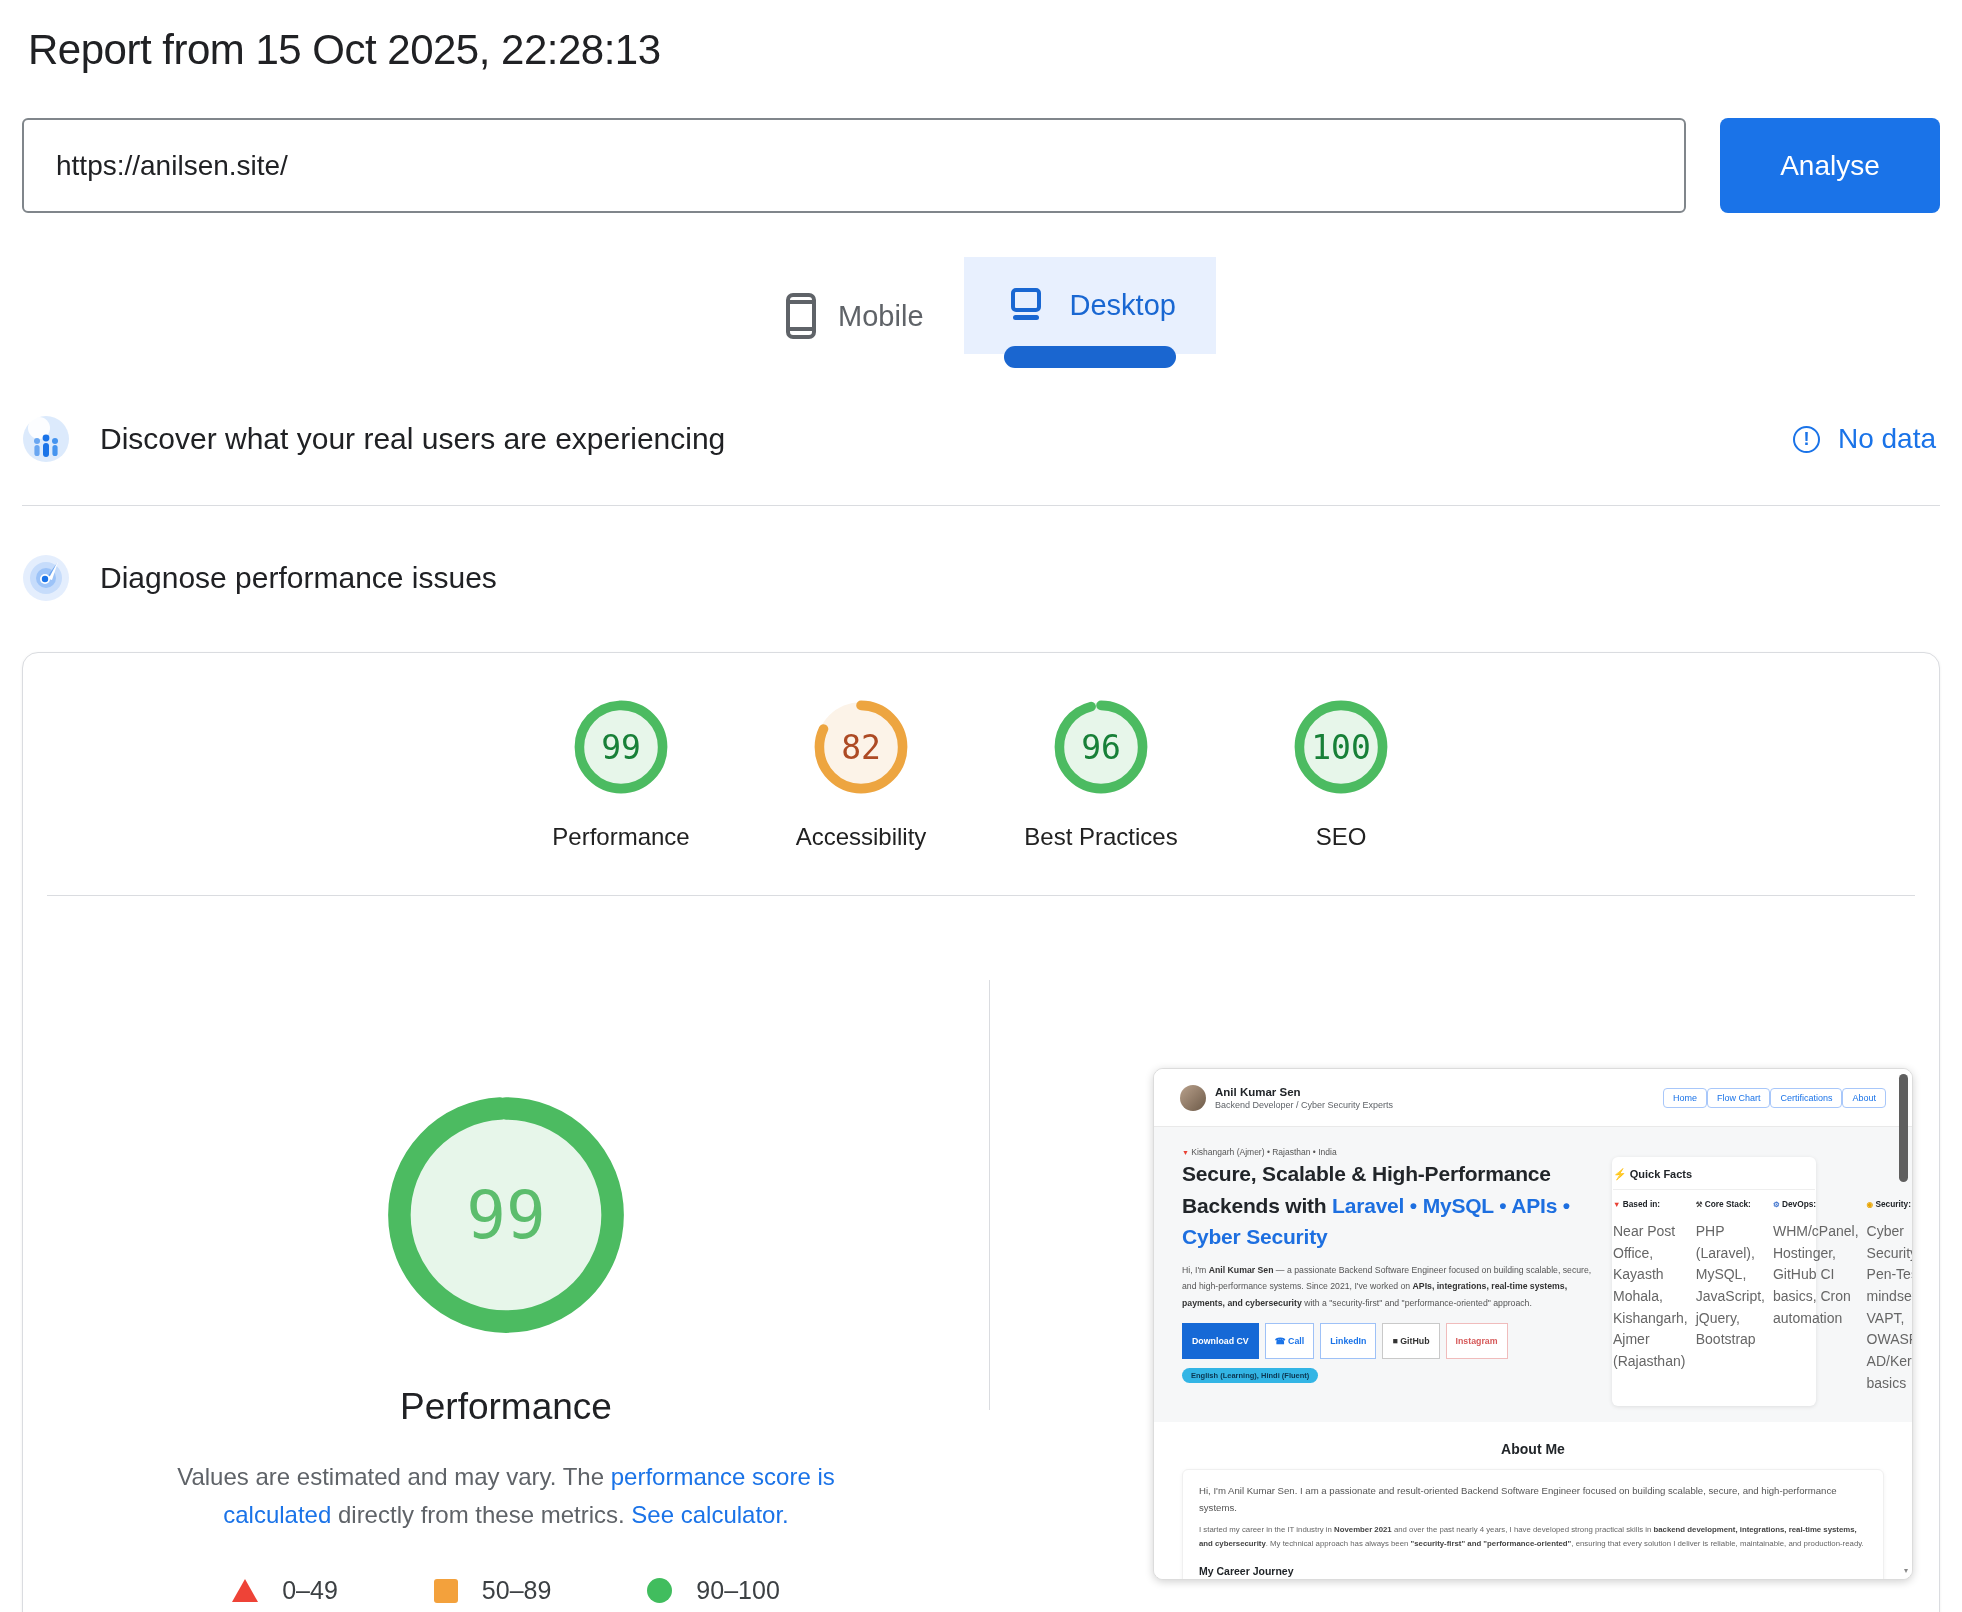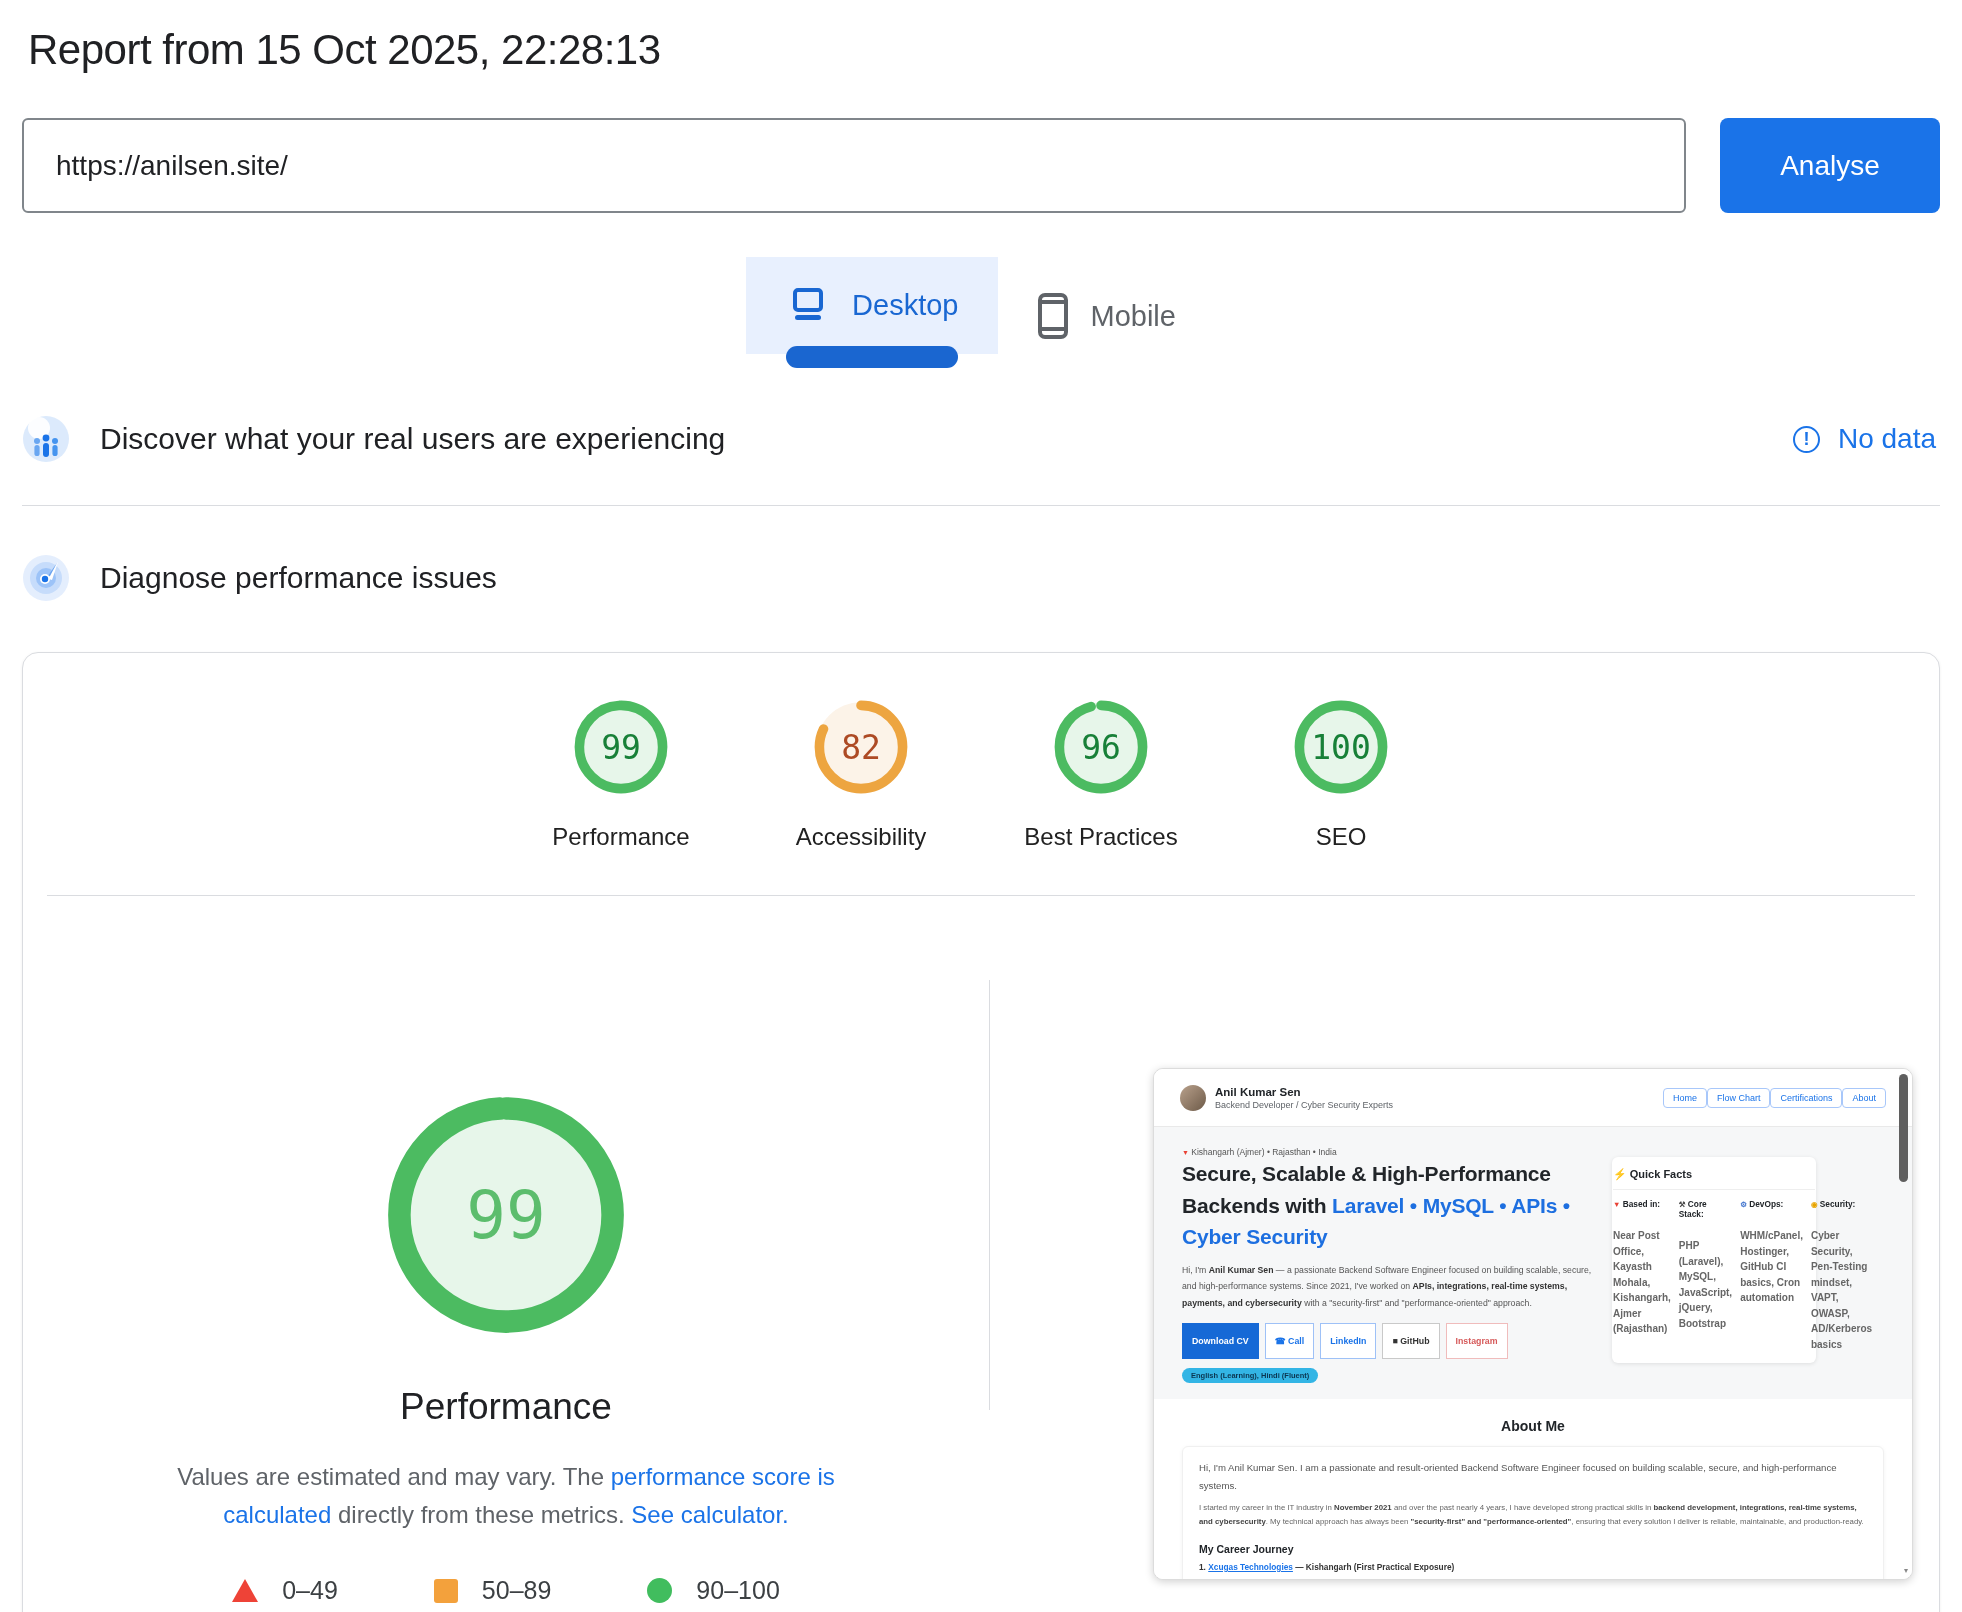--- a/index.html
+++ b/index.html
@@ -100,21 +100,21 @@
     font-size:7.5px; font-weight:700; padding:3px 9px; border-radius:9px; }
   .t-facts { width:204px; margin-left:22px; margin-top:10px; background:#fff; border-radius:6px;
     box-shadow:0 1px 4px rgba(0,0,0,.1); padding:11px 1px; height:fit-content; }
   .t-facts-title { font-size:11px; font-weight:700; color:#212529; }
   .t-facts-title .bolt { color:#f0a800; }
   .t-facts hr { border:none; border-top:1px solid #eee; margin:8px 0 9px; }
   .t-facts-grid { display:grid; grid-template-columns:1fr 1fr 1fr 1fr; gap:11px 8px; }
   .t-fact-label { font-size:8.3px; font-weight:700; color:#212529; }
   .t-fact-label .ic { font-size:7.5px; }
   .ic-red{color:#e94235;} .ic-dark{color:#444;} .ic-blue{color:#4a7bd0;} .ic-gold{color:#e8a400;}
-  .t-fact-value { font-size:10px; color:#666; line-height:1.55; margin-top:19px;font-weight:bold; }
+  .t-fact-value { font-size:14px; color:#666; line-height:1.55; margin-top:12px; }
   .t-about { background:#fff; padding:13px 28px 20px; }
   .t-about-title { text-align:center; font-size:14px; font-weight:700; color:#212529; margin:6px 0 12px; }
   .t-about-card { border:1px solid #f0f0f0; border-radius:6px; box-shadow:0 1px 4px rgba(0,0,0,.05); padding:12px 16px; }
   .t-about-p1 { font-size:9.6px; color:#555; line-height:1.8; }
   .t-about-p2 { font-size:7.8px; color:#666; line-height:1.85; margin-top:7px; }
   .t-about-p2 b { color:#444; }
   .t-career-title { font-size:10.5px; font-weight:700; color:#212529; margin-top:13px; }
   .t-career { font-size:8.3px; color:#333; font-weight:700; margin-top:7px; }
   .t-career .lnk { color:#1a73e8; text-decoration:underline; }
   .t-scrollbar { position:absolute; top:5px; right:4px; width:9px; height:108px; background:#5f5f5f; border-radius:5px; }
@@ -126,35 +126,35 @@
 <div class="page">
 
   <h1 class="report-title">Report from 15 Oct 2025, 22:28:13</h1>
 
   <div class="search-row">
     <input class="url-input" type="text" value="https://anilsen.site/" style="">
     <button class="analyse-btn">Analyse</button>
   </div>
 
   <div class="tabs">
+    <div class="tab mobile">
+      <svg width="30" height="46" viewBox="0 0 30 46">
+        <rect x="2" y="2" width="26" height="42" rx="5" fill="none" stroke="#5f6368" stroke-width="4"></rect>
+        <rect x="4" y="7" width="22" height="4" fill="#5f6368"></rect>
+        <rect x="4" y="34" width="22" height="4" fill="#5f6368"></rect>
+      </svg>
+      <span>Mobile</span>
+    </div>
     <div class="tab desktop">
       <svg width="44" height="36" viewBox="0 0 44 36">
         <rect x="9" y="2" width="26" height="20" rx="3" fill="none" stroke="#1967d2" stroke-width="4"></rect>
         <rect x="9" y="27" width="26" height="5" rx="2.5" fill="#1967d2"></rect>
       </svg>
       <span>Desktop</span>
       <div class="tab-indicator"></div>
-    </div>
-    <div class="tab mobile">
-      <svg width="30" height="46" viewBox="0 0 30 46">
-        <rect x="2" y="2" width="26" height="42" rx="5" fill="none" stroke="#5f6368" stroke-width="4"></rect>
-        <rect x="4" y="7" width="22" height="4" fill="#5f6368"></rect>
-        <rect x="4" y="34" width="22" height="4" fill="#5f6368"></rect>
-      </svg>
-      <span>Mobile</span>
     </div>
   </div>
 
   <div class="section-row first">
     <svg class="section-icon" viewBox="0 0 48 48">
       <circle cx="24" cy="24" r="23" fill="#dceafc"></circle>
       <circle cx="17" cy="13" r="11" fill="#ffffff" opacity="0.9"></circle>
       <circle cx="15" cy="26" r="3" fill="#69a6f1"></circle>
       <rect x="12.4" y="30" width="5.2" height="11" rx="2.6" fill="#69a6f1"></rect>
       <circle cx="24" cy="23" r="3.4" fill="#1a73e8"></circle>

